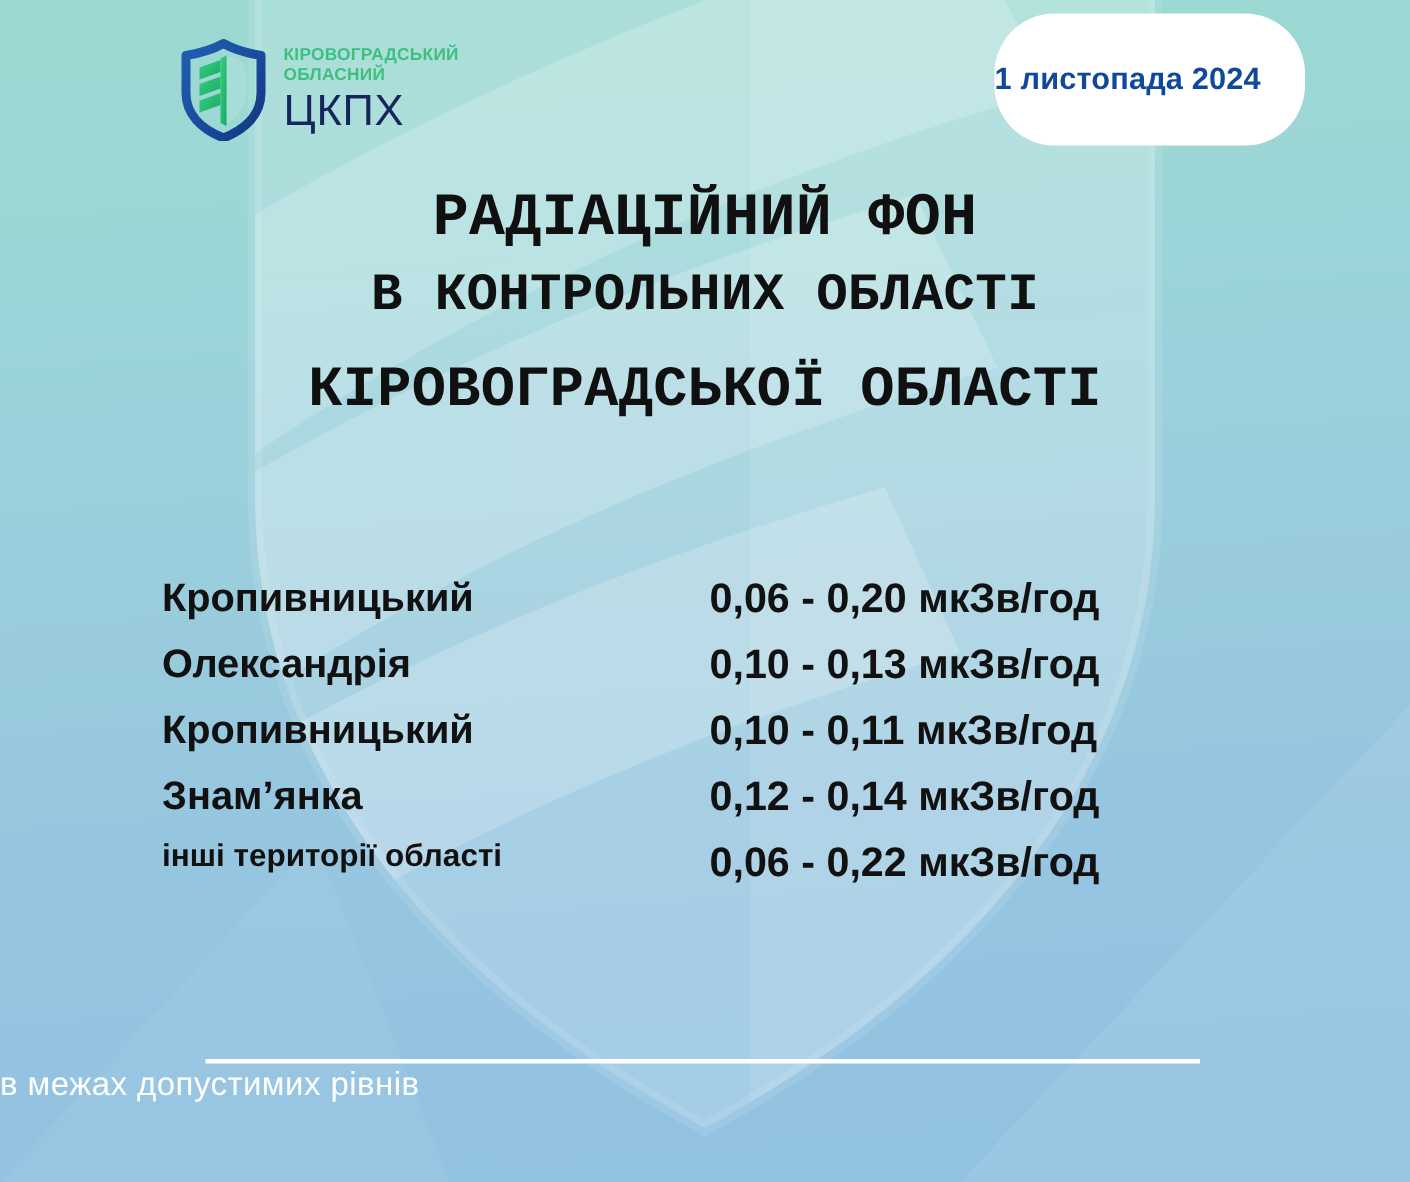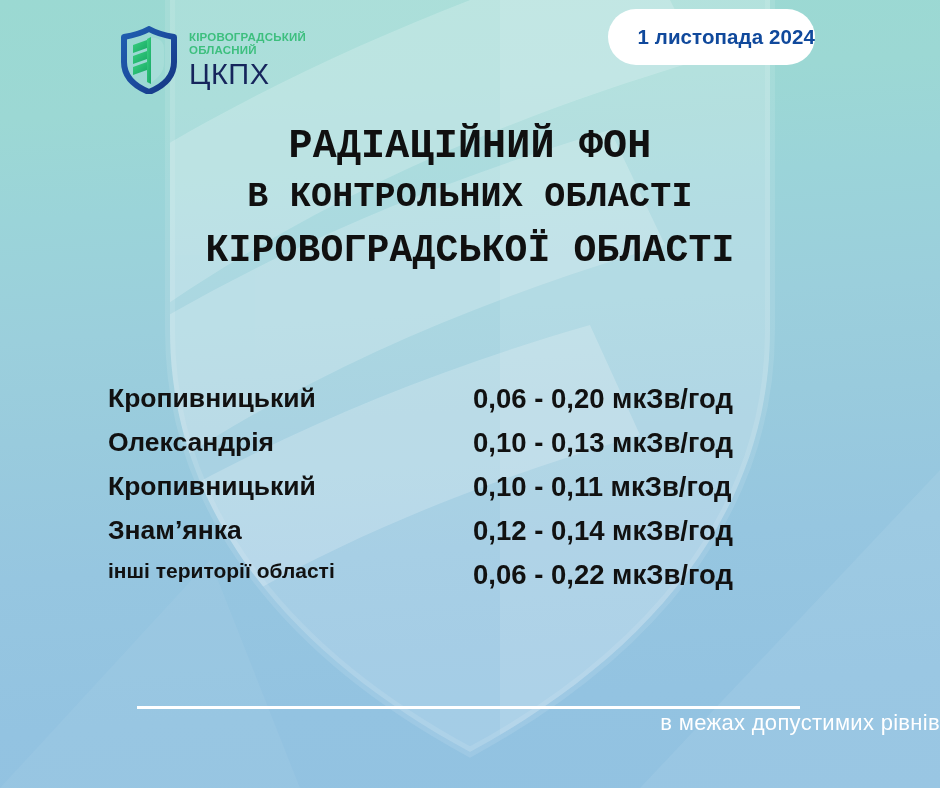--- a/index.html
+++ b/index.html
@@ -57,29 +57,29 @@
     font-weight: normal;
     letter-spacing: 0.5px;
     line-height: 1.0;
     color: #16255c;
     margin-top: 3px;
   }
 
   
   .date-pill {
     position: absolute;
-    left: 608px;
+    left: 663px;
     top: 9px;
     width: 207px;
-    height: 56px;
+    height: 88px;
     background: #ffffff;
     border-radius: 40px;
     display: flex;
     align-items: center;
-    justify-content: flex-end;
+    justify-content: flex-start;
   }
   .date-pill span {
     font-size: 20.5px;
     font-weight: bold;
     color: #10499c;
     letter-spacing: 0.1px;
     white-space: nowrap;
   }
 
   
@@ -93,21 +93,21 @@
   }
   .headline .ln {
     font-weight: bold;
     line-height: 1.14;
     letter-spacing: 0.2px;
     white-space: nowrap;
     font-family: Liberation Mono, monospace;
   }
   .headline .ln1 { font-size: 40px; }
   .headline .ln2 { font-size: 35px; margin-top: 8px; }
-  .headline .ln3 { font-size: 38px; margin-top: 12px; }
+  .headline .ln3 { font-size: 38px; margin-top: 22px; }
 
   
   .table {
     position: absolute;
     left: 108px;
     top: 383px;
     width: 760px;
   }
   .row {
     display: flex;
@@ -137,21 +137,21 @@
     top: 706px;
     width: 663px;
     height: 3px;
     background: #ffffff;
   }
   .footer-note {
     position: absolute;
     left: 0;
     right: 0;
     top: 710px;
-    text-align: right;
+    text-align: left;
     font-size: 22px;
     color: #ffffff;
     letter-spacing: 0.3px;
     font-weight: normal;
   }
 </style>
 </head>
 <body>
 
 <div id="poster">

